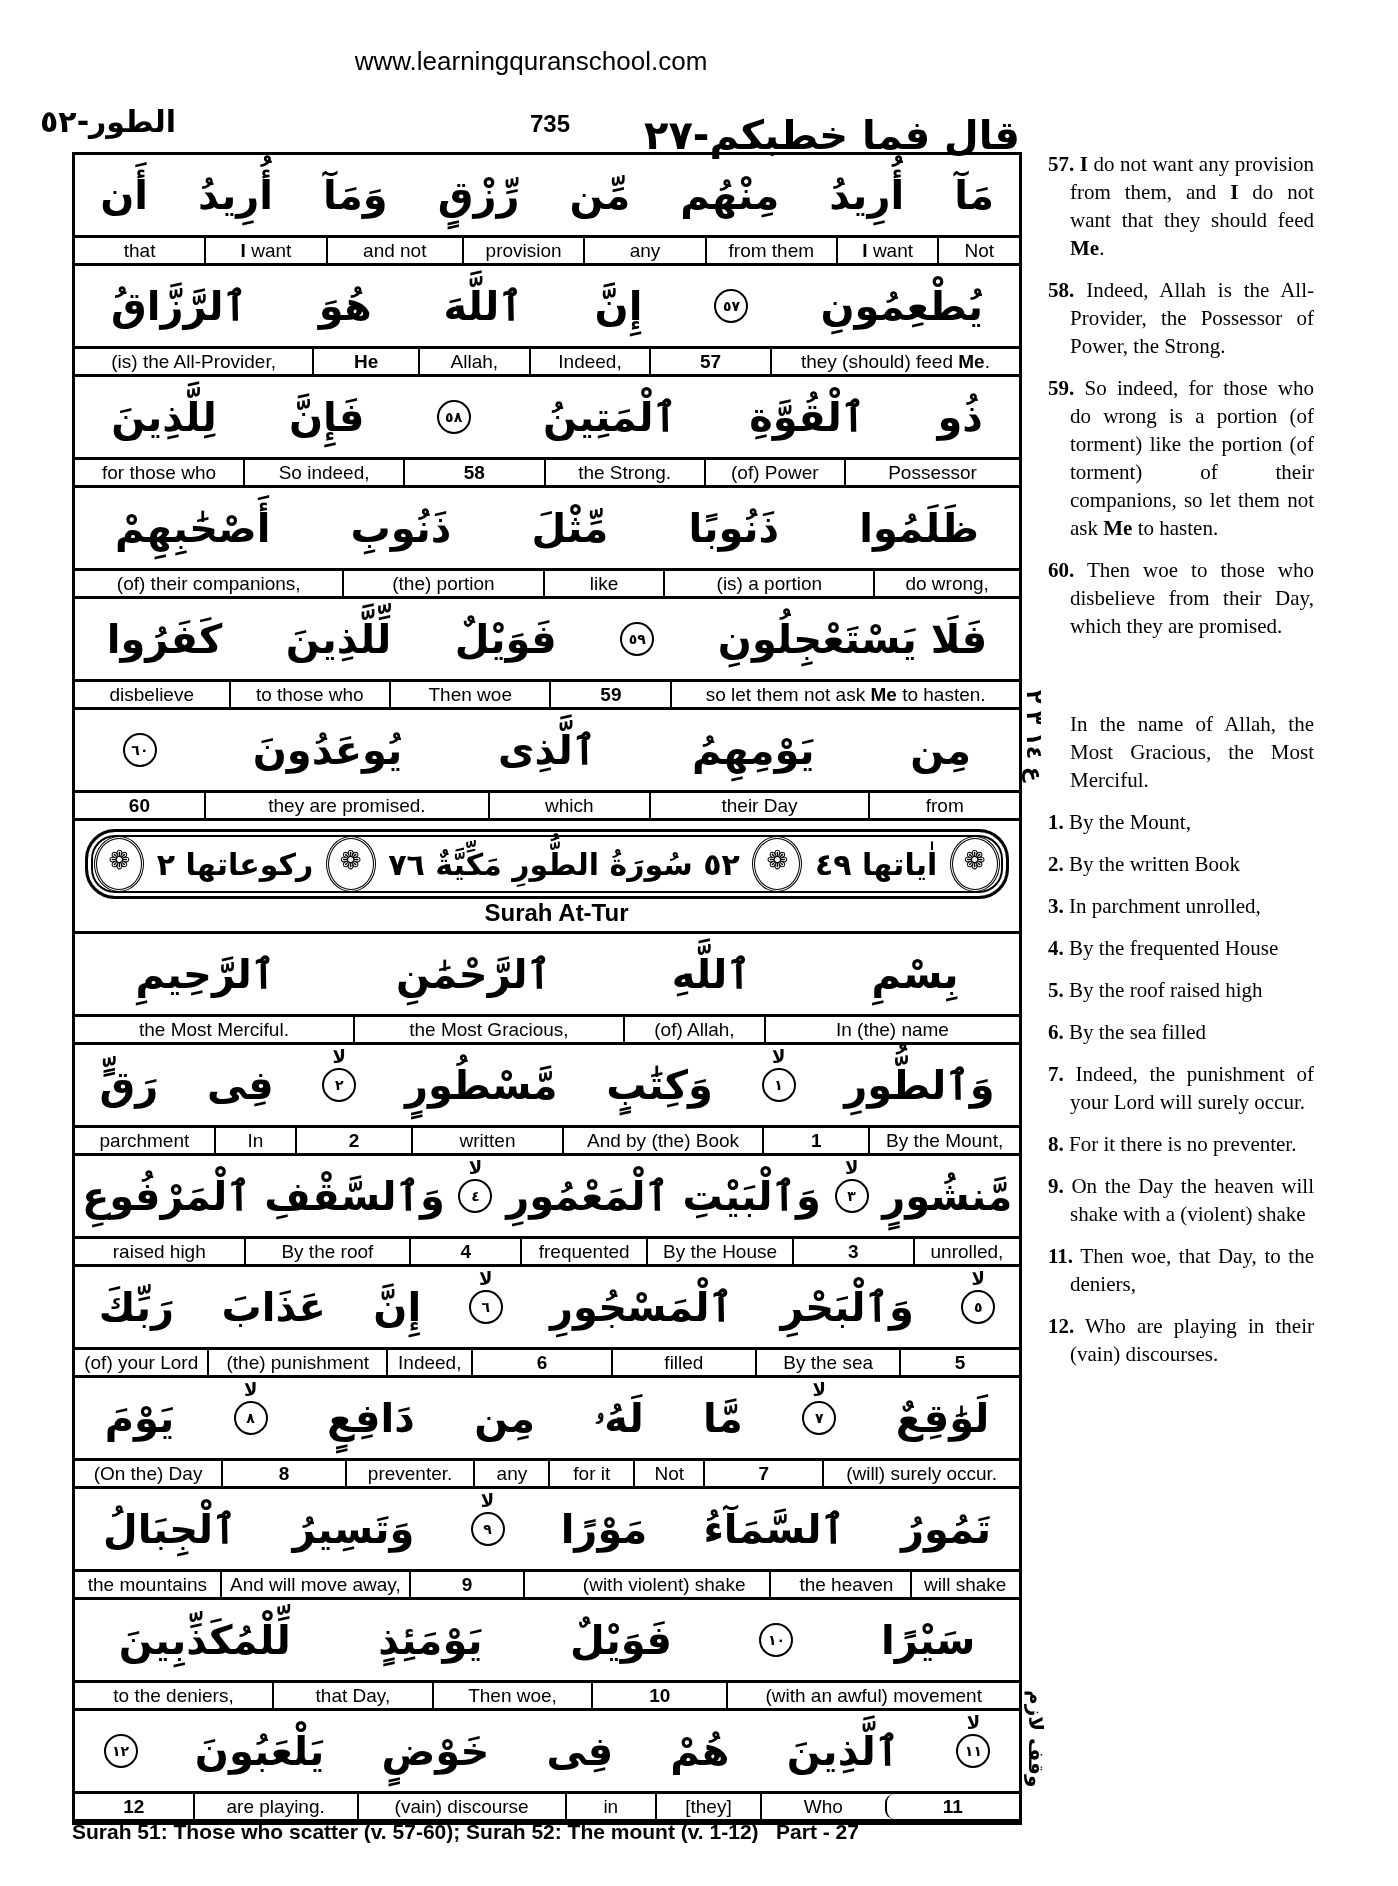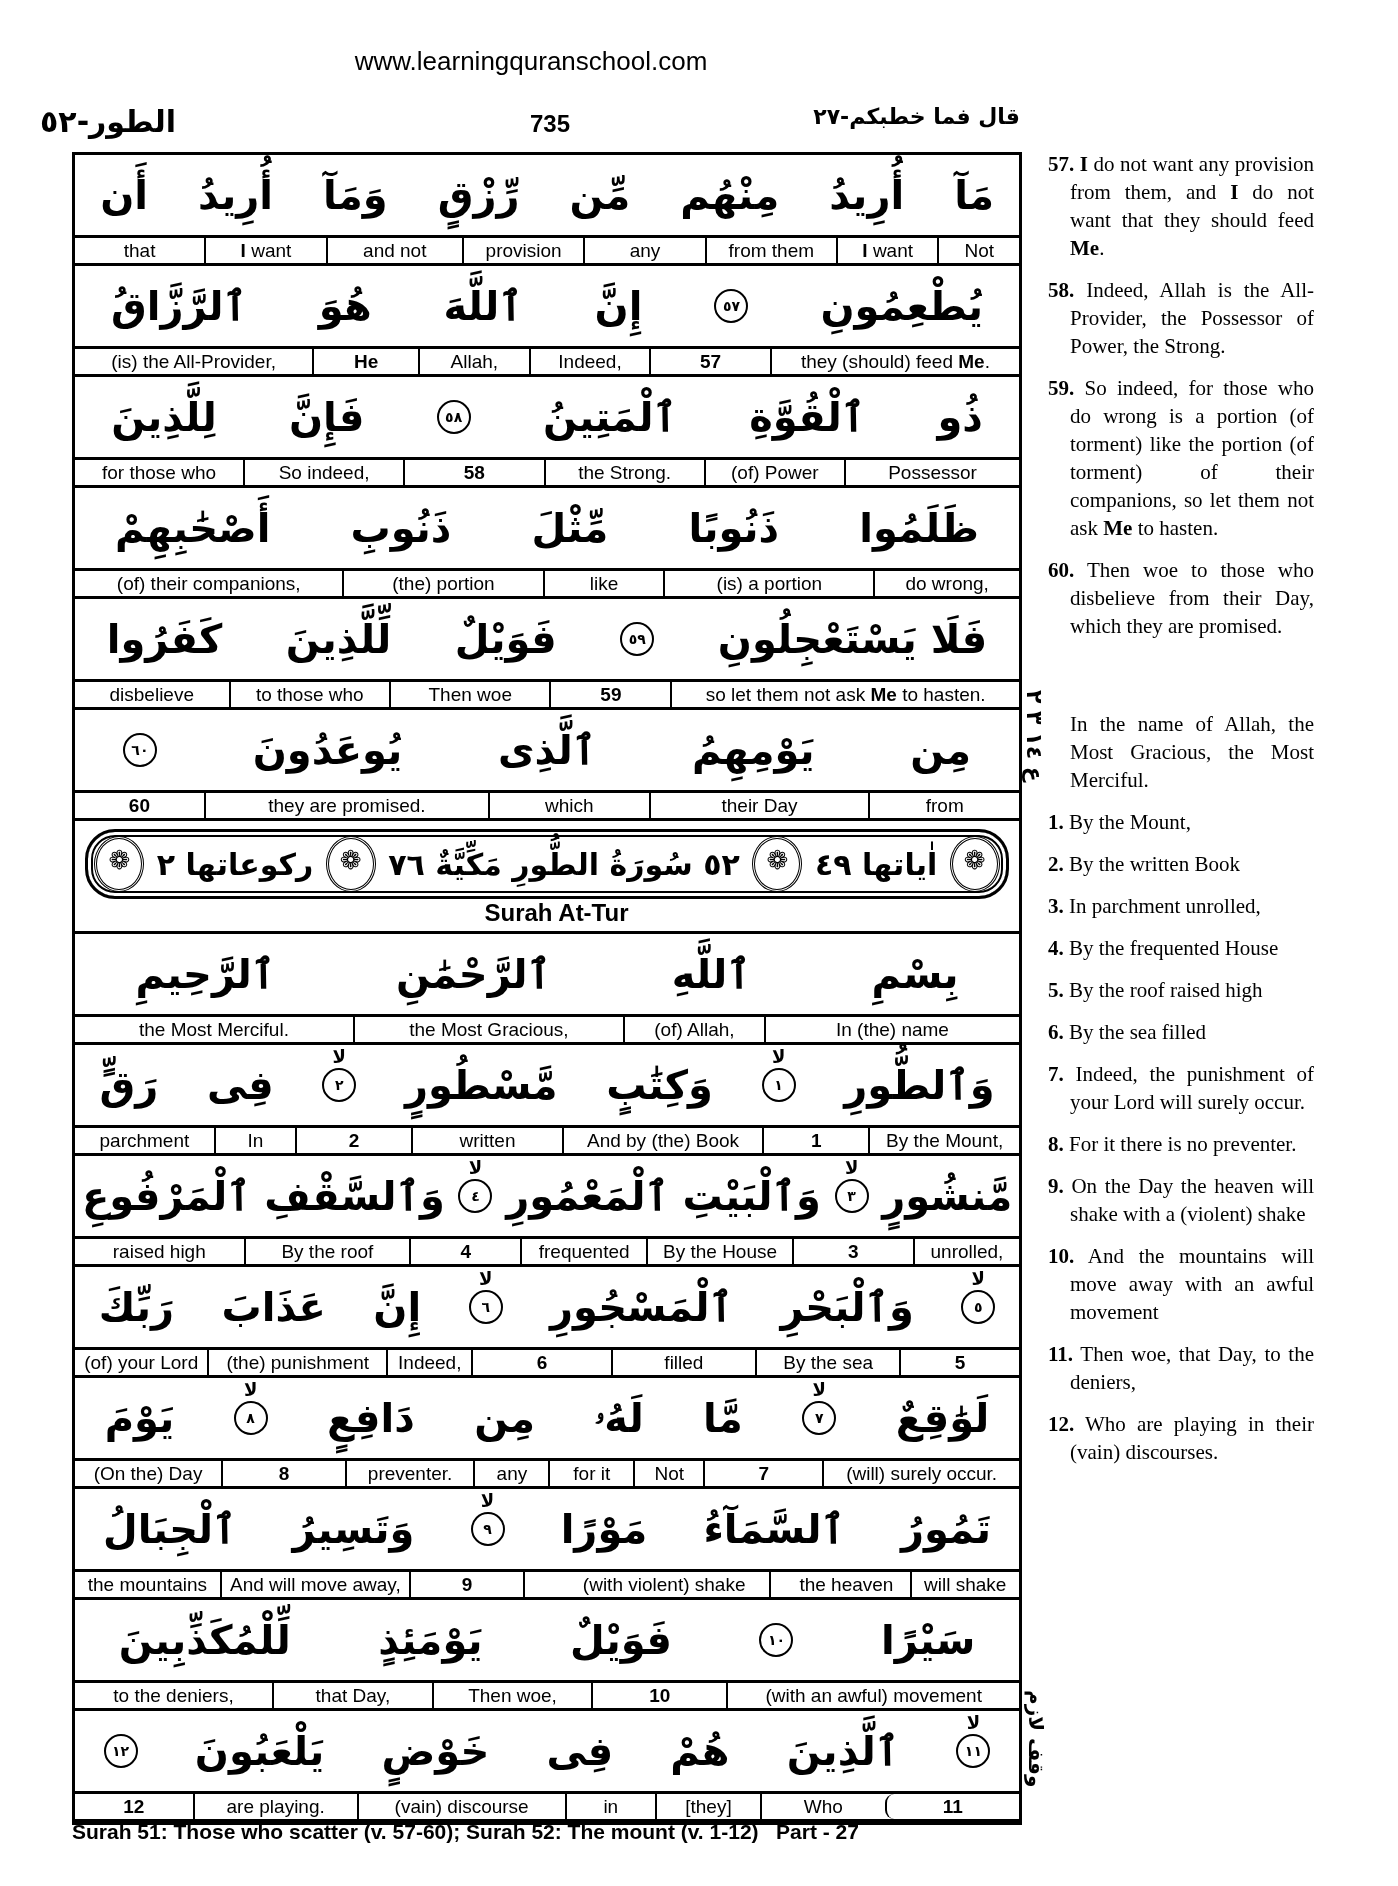--- a/index.html
+++ b/index.html
@@ -1,20 +1,20 @@
 <!DOCTYPE html>
 <html><head>
 <meta charset="utf-8">
 <style>
   html, body { margin:0; padding:0; background:#ffffff; }
   body { width:1398px; height:1886px; position:relative; overflow:hidden; color:#000; font-family:"Liberation Sans", sans-serif; }
   .site-url { position:absolute; top:46px; left:0; width:1040px; text-align:center; font-size:26px;padding-left:11px; }
   .hdr-left { position:absolute; top:104px; left:40px; font-size:30px; font-weight:bold; font-family:"DejaVu Sans", sans-serif; direction:rtl; }
   .hdr-center { position:absolute; top:110px; left:520px; width:60px; text-align:center; font-size:24px; font-weight:bold; }
-  .hdr-right { position:absolute; top:104px; right:378px; font-size:22px; font-weight:bold; font-family:"DejaVu Sans", sans-serif; direction:rtl; }
+  .hdr-right { position:absolute; top:112px; right:378px; font-size:40px; font-weight:bold; font-family:"DejaVu Sans", sans-serif; direction:rtl; }
 
   .main-table { position:absolute; left:72px; top:152px; width:950px; border:3px solid #000; box-sizing:border-box; }
   .ar-row { height:80px; border-bottom:3px solid #000; display:flex; direction:rtl; align-items:center; justify-content:space-around; }
   .ar-word { font-family:"DejaVu Sans", sans-serif; font-size:40px; font-weight:bold; direction:rtl; white-space:nowrap; }
   .ayah-marker { display:inline-flex; align-items:center; justify-content:center; width:30px; height:30px; border:2.5px solid #000; border-radius:50%; font-size:14px; font-weight:bold; font-family:"DejaVu Sans", sans-serif; position:relative; }
   .ayah-marker .pause { position:absolute; top:-24px; left:50%; transform:translateX(-50%); font-size:18px; }
   .en-row { height:25px; border-bottom:3px solid #000; display:flex; direction:rtl; }
   .en-cell { border-left:2px solid #000; font-size:19px; text-align:center; line-height:25px; white-space:nowrap; overflow:hidden; direction:ltr; }
   .en-cell:last-child { border-left:none; }
   .en-cell.num { font-weight:bold; }
@@ -344,18 +344,17 @@
     <div class="side-item basmala"><span>In the name of Allah, the Most Gracious, the Most Merciful.</span></div>
     <div class="side-item"><span class="vn">1.</span><span> By the Mount,</span></div>
     <div class="side-item"><span class="vn">2.</span><span> By the written Book</span></div>
     <div class="side-item"><span class="vn">3.</span><span> In parchment unrolled,</span></div>
     <div class="side-item"><span class="vn">4.</span><span> By the frequented House</span></div>
     <div class="side-item"><span class="vn">5.</span><span> By the roof raised high</span></div>
     <div class="side-item"><span class="vn">6.</span><span> By the sea filled</span></div>
     <div class="side-item"><span class="vn">7.</span><span> Indeed, the punishment of your Lord will surely occur.</span></div>
     <div class="side-item"><span class="vn">8.</span><span> For it there is no preventer.</span></div>
     <div class="side-item"><span class="vn">9.</span><span> On the Day the heaven will shake with a (violent) shake</span></div>
-    <div class="side-item"><span class="vn">10.</span><span> And the mountains will move away with an awful movement</span></div>
     <div class="side-item"><span class="vn">11.</span><span> Then woe, that Day, to the deniers,</span></div>
     <div class="side-item"><span class="vn">12.</span><span> Who are playing in their (vain) discourses.</span></div>
   </div>
 
 <div class="footer">Surah 51: Those who scatter (v. 57-60); Surah 52: The mount (v. 1-12)   Part - 27</div>
 
 </body></html>

